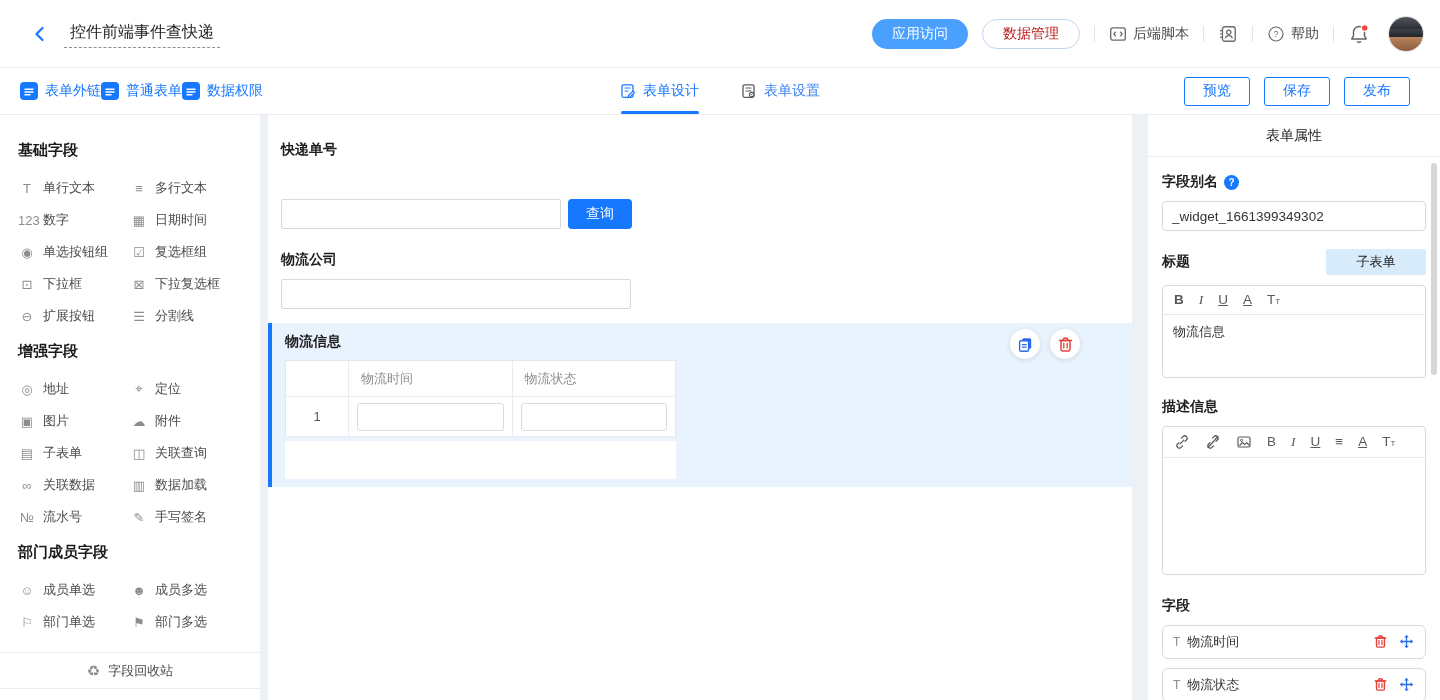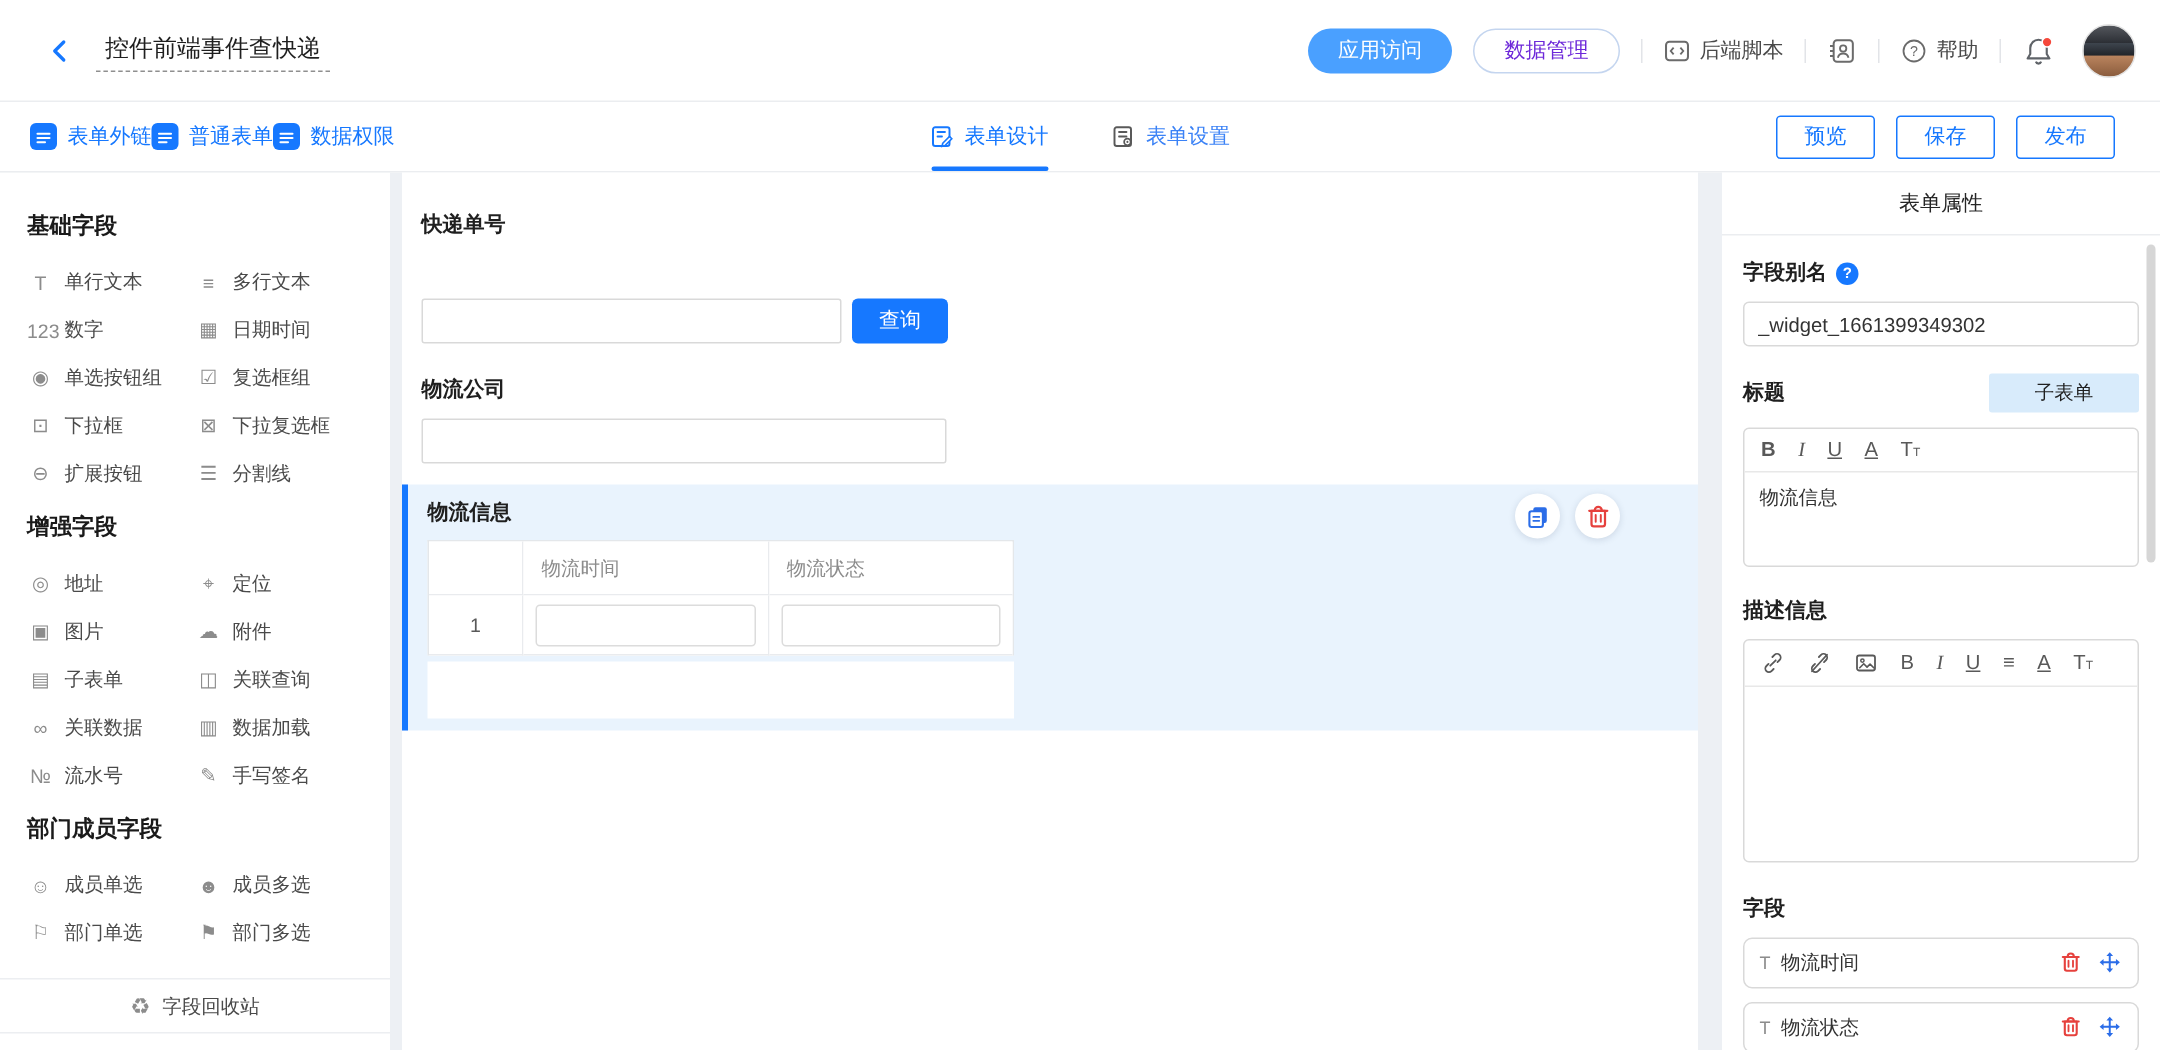--- a/index.html
+++ b/index.html
@@ -6,21 +6,21 @@
   html,body { width:1440px; height:700px; overflow:hidden; }
   body { background:#edf0f4; font-family:"Liberation Sans","DejaVu Sans",sans-serif; color:#262626; font-size:14px; }
 
   
   .topbar { height:68px; background:#fff; border-bottom:1px solid #ebedf0; display:flex; align-items:center; padding:0 16px 0 28px; }
   .back-btn { width:24px; height:24px; display:flex; align-items:center; justify-content:center; cursor:pointer; margin-right:12px; }
   .app-title { font-size:16px; color:#1f1f1f; border-bottom:1px dashed #8f8f8f; padding:2px 6px 4px; cursor:text; }
   .topbar-right { margin-left:auto; display:flex; align-items:center; }
   .pill { height:30px; padding:0 20px; border-radius:16px; font-size:14px; display:flex; align-items:center; cursor:pointer; }
   .pill.primary { background:#4aa0ff; color:#fff; border:none; margin-right:14px; }
-  .pill.ghost { background:#fff; color:#6d28d9; border:1px solid #c4d5ef; }
+  .pill.ghost { background:#fff; color:#b91c1c; border:1px solid #c4d5ef; }
   .tb-divider { width:1px; height:16px; background:#e2e4e8; margin:0 14px; }
   .tb-item { display:flex; align-items:center; gap:6px; color:#494949; cursor:pointer; }
   .icon16 { width:18px; height:18px; display:inline-flex; }
   .bell-wrap { position:relative; width:22px; height:22px; cursor:pointer; }
   .avatar { width:36px; height:36px; border-radius:50%; margin-left:18px; cursor:pointer;
             background:linear-gradient(180deg,#54575d 0%,#2c2f35 34%,#3d444d 35%,#23262b 58%,#b9835d 60%,#8a5c3d 100%);
             border:1px solid #e3e3e3; }
 
   
   .toolbar { height:47px; background:#fff; border-bottom:1px solid #ebedf0; display:flex; align-items:center; padding:0 30px 0 20px; position:relative; }

